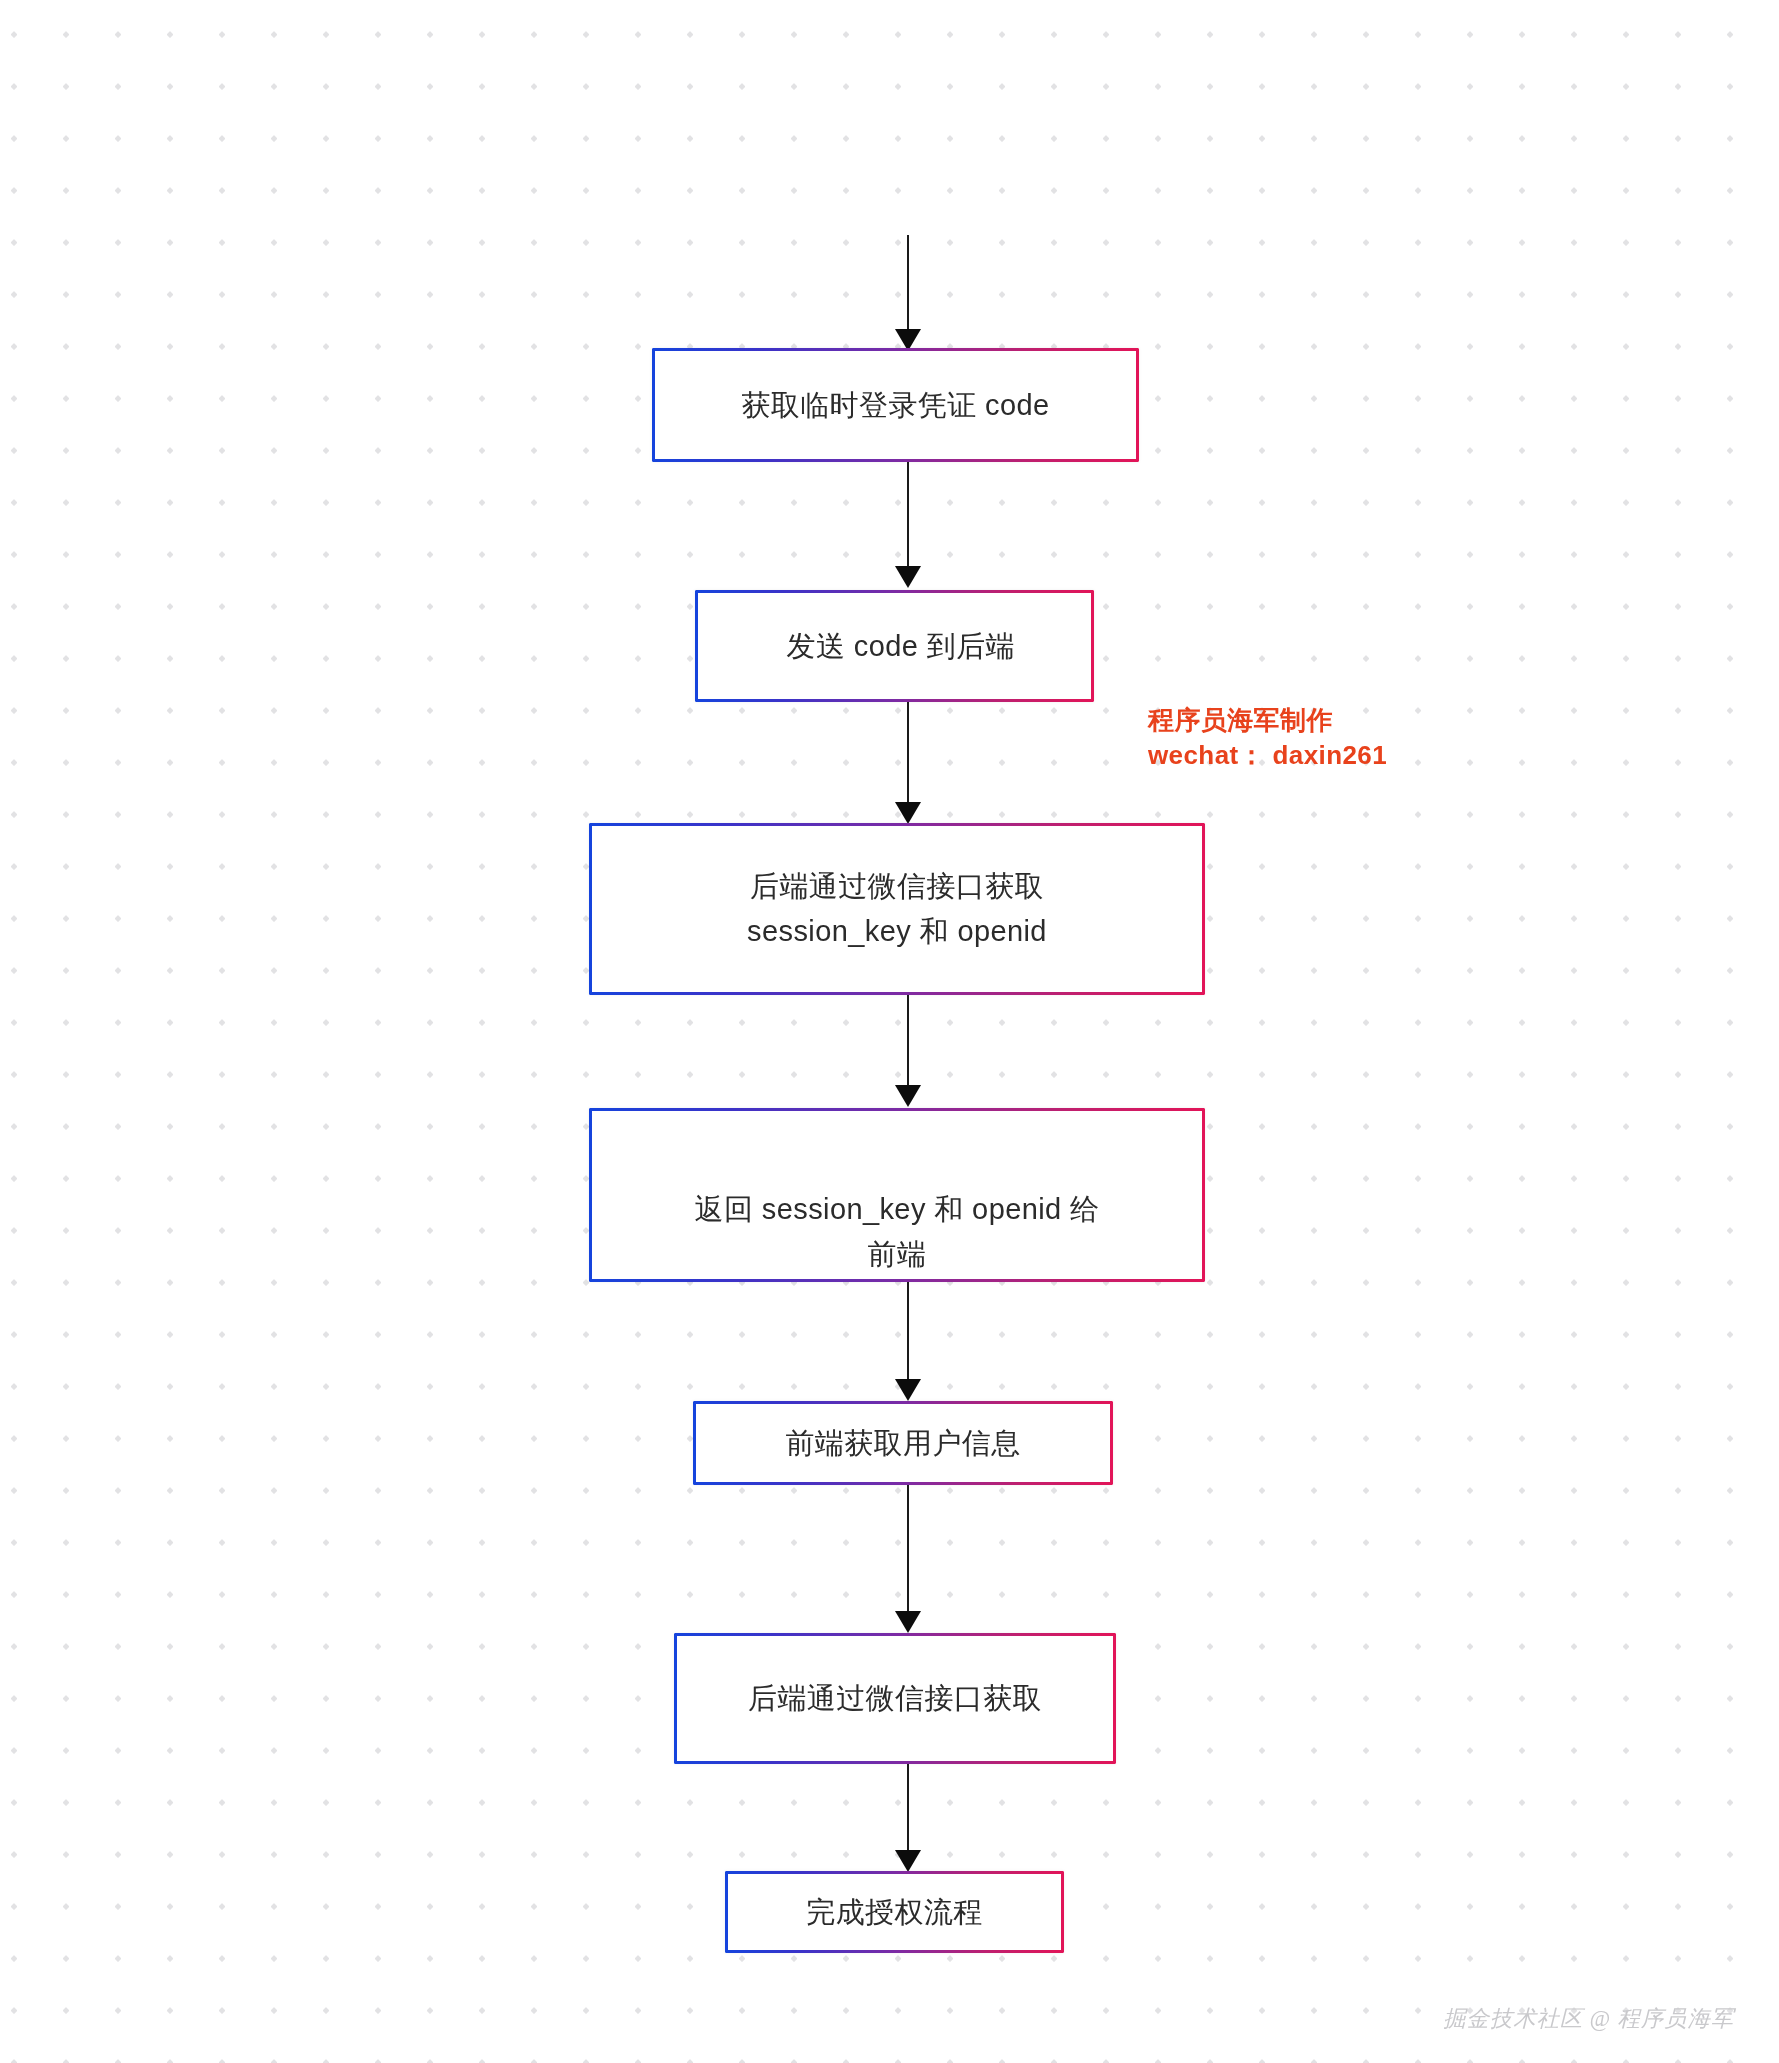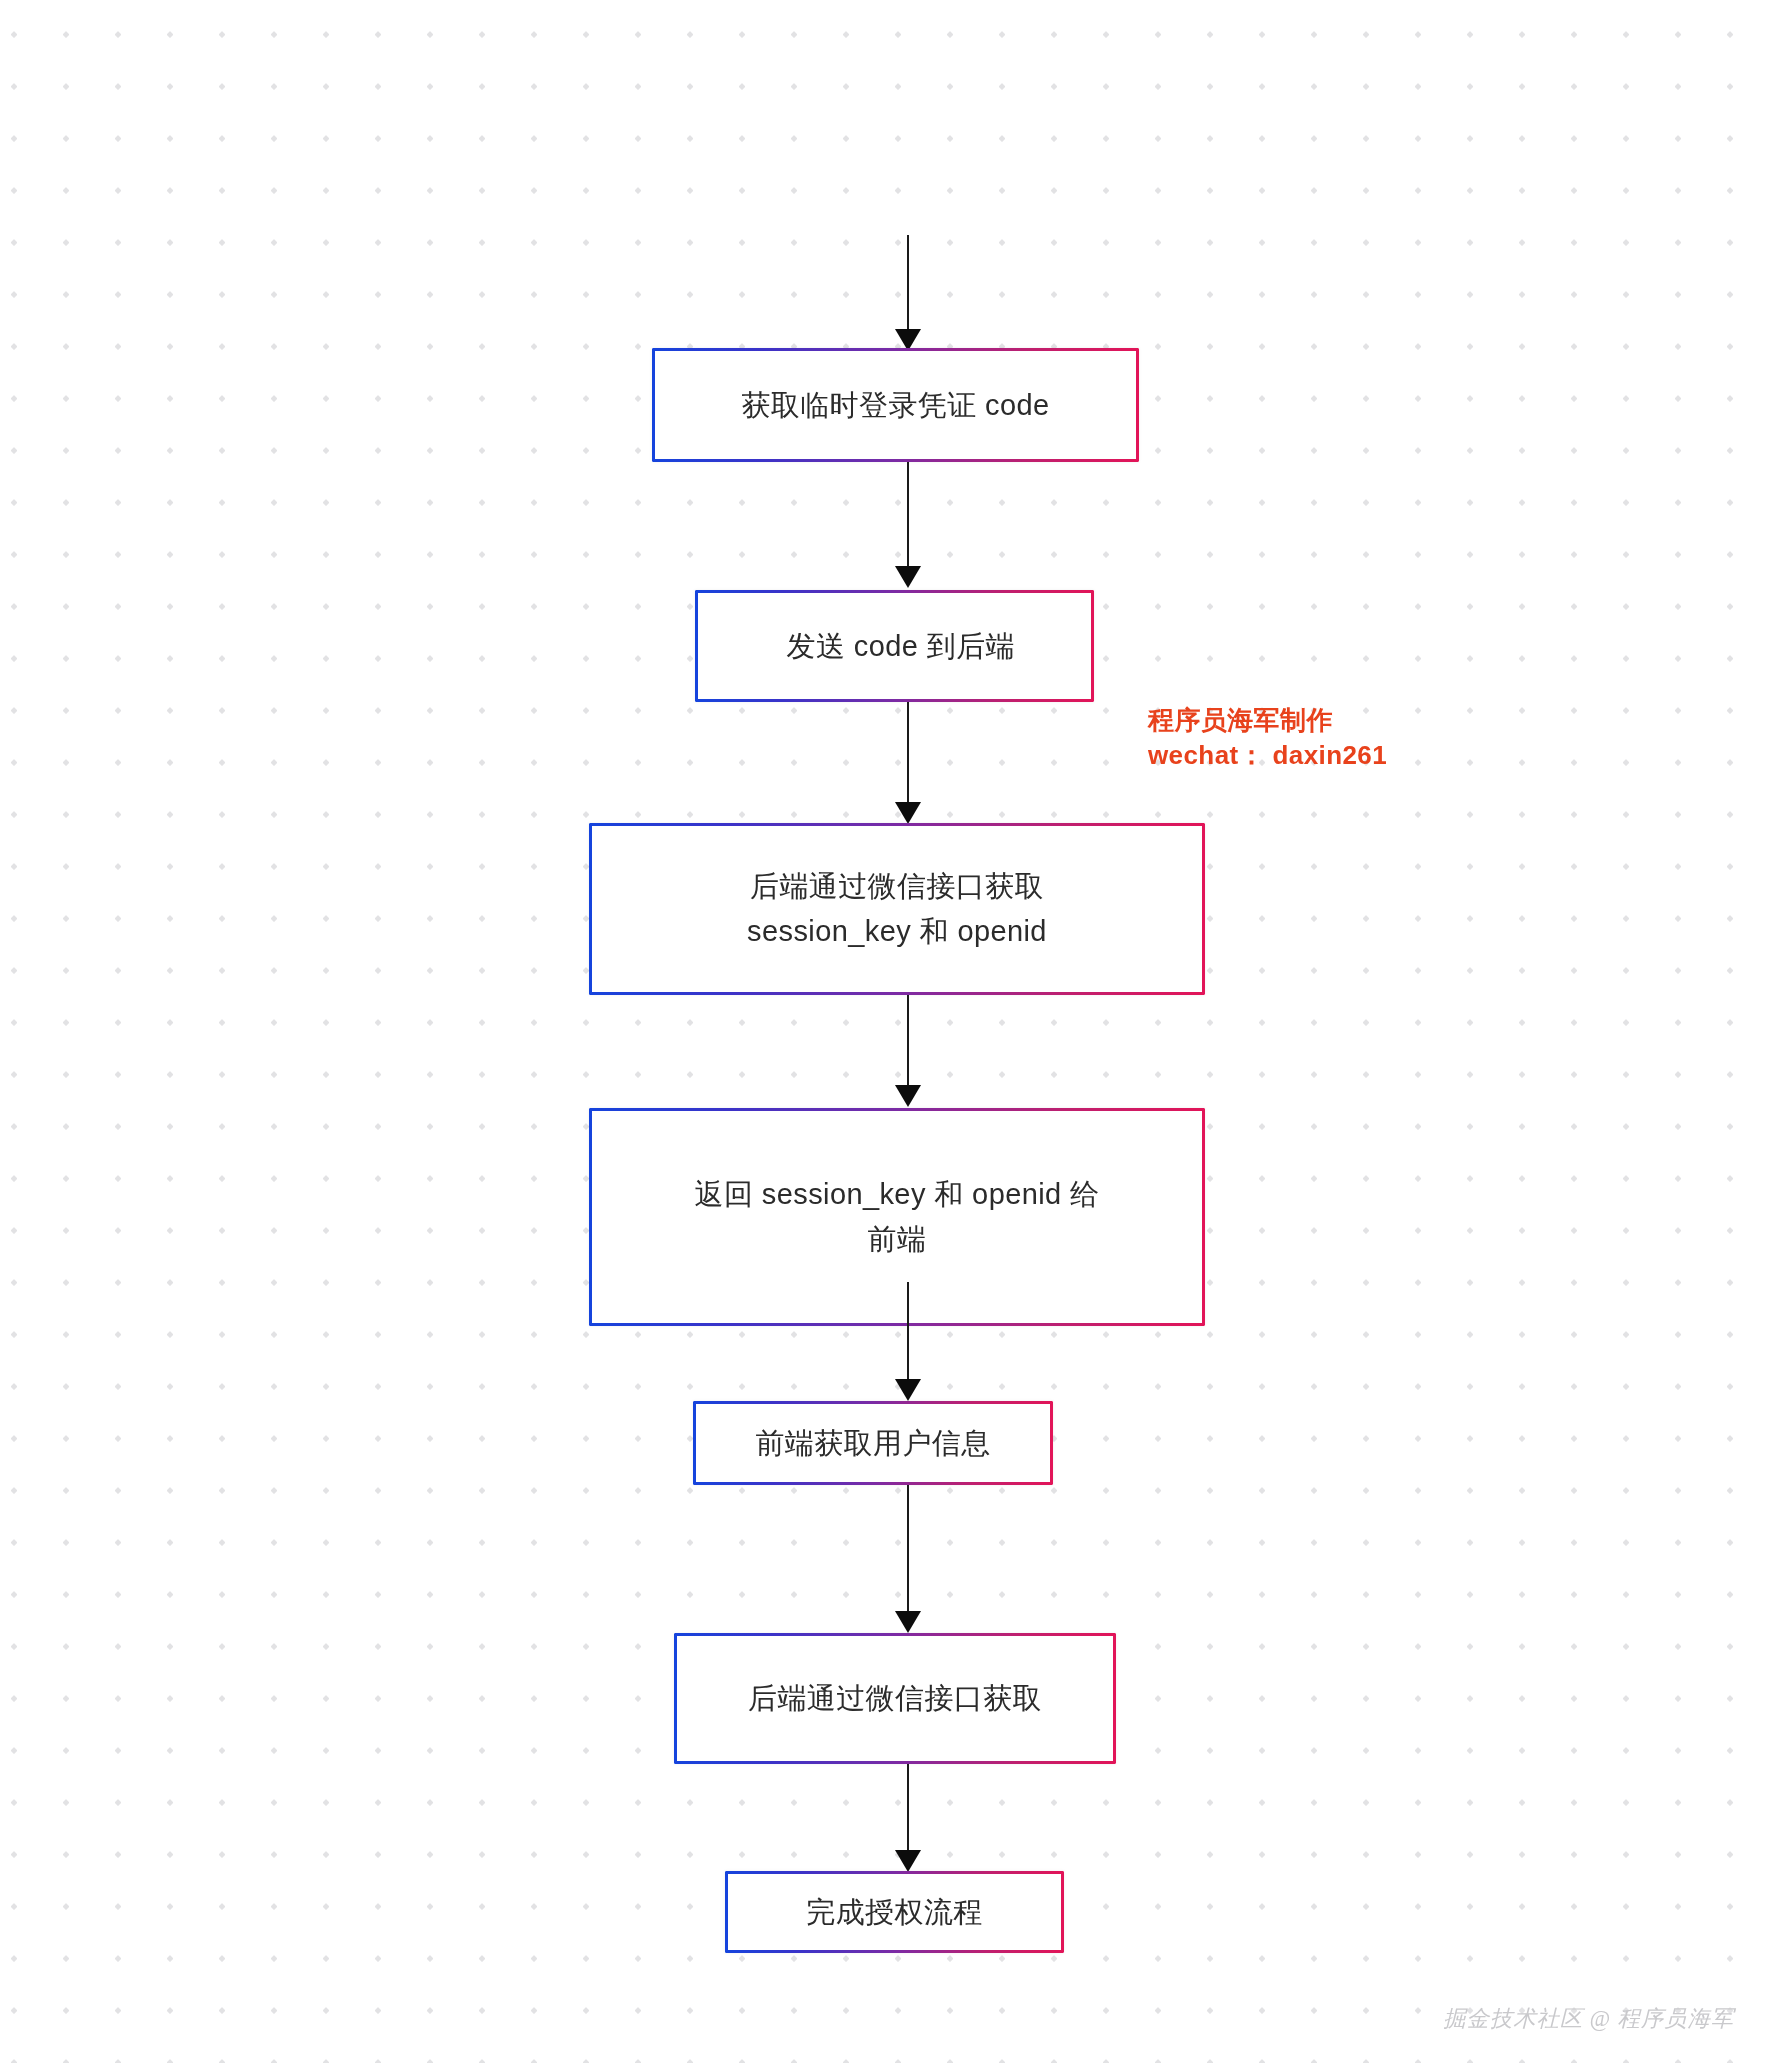--- a/index.html
+++ b/index.html
@@ -139,30 +139,30 @@
 
   <div class="node" style="left:589px; top:823px; width:616px; height:172px;">
     <span class="node-label">后端通过微信接口获取
 session_key 和 openid</span>
   </div>
   <div class="connector" style="left:895px; top:995px; width:26px; height:112px;">
     <div class="stem" style="height:92px;"></div>
     <div class="head"></div>
   </div>
 
-  <div class="node" style="left:589px; top:1108px; width:616px; height:218px;">
+  <div class="node" style="left:589px; top:1108px; width:616px; height:174px;align-items:flex-end;">
     <span class="node-label">返回 session_key 和 openid 给
 前端</span>
   </div>
   <div class="connector" style="left:895px; top:1282px; width:26px; height:119px;">
     <div class="stem" style="height:99px;"></div>
     <div class="head"></div>
   </div>
 
-  <div class="node" style="left:693px; top:1401px; width:360px; height:84px;">
+  <div class="node" style="left:693px; top:1401px; width:420px; height:84px;">
     <span class="node-label">前端获取用户信息</span>
   </div>
   <div class="connector" style="left:895px; top:1485px; width:26px; height:148px;">
     <div class="stem" style="height:128px;"></div>
     <div class="head"></div>
   </div>
 
   <div class="node" style="left:674px; top:1633px; width:442px; height:131px;">
     <span class="node-label">后端通过微信接口获取</span>
   </div>

